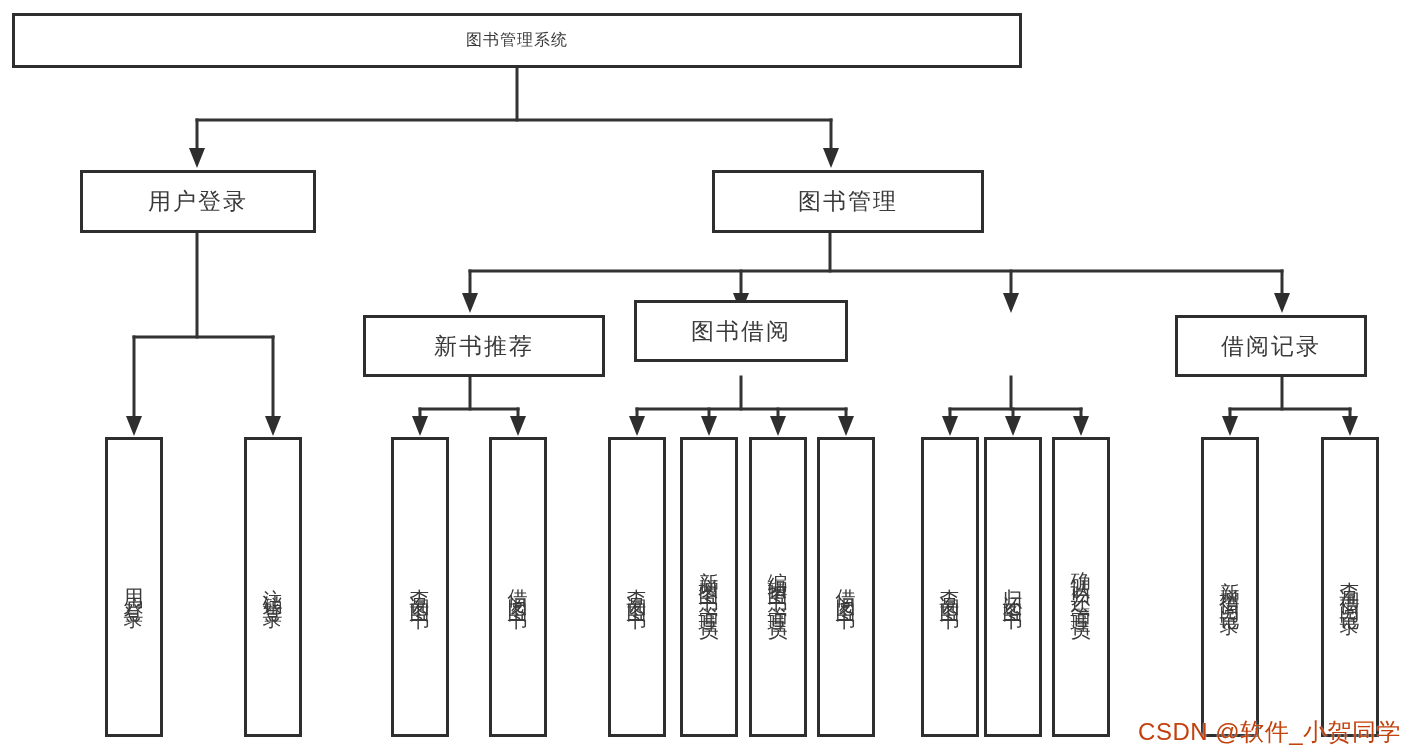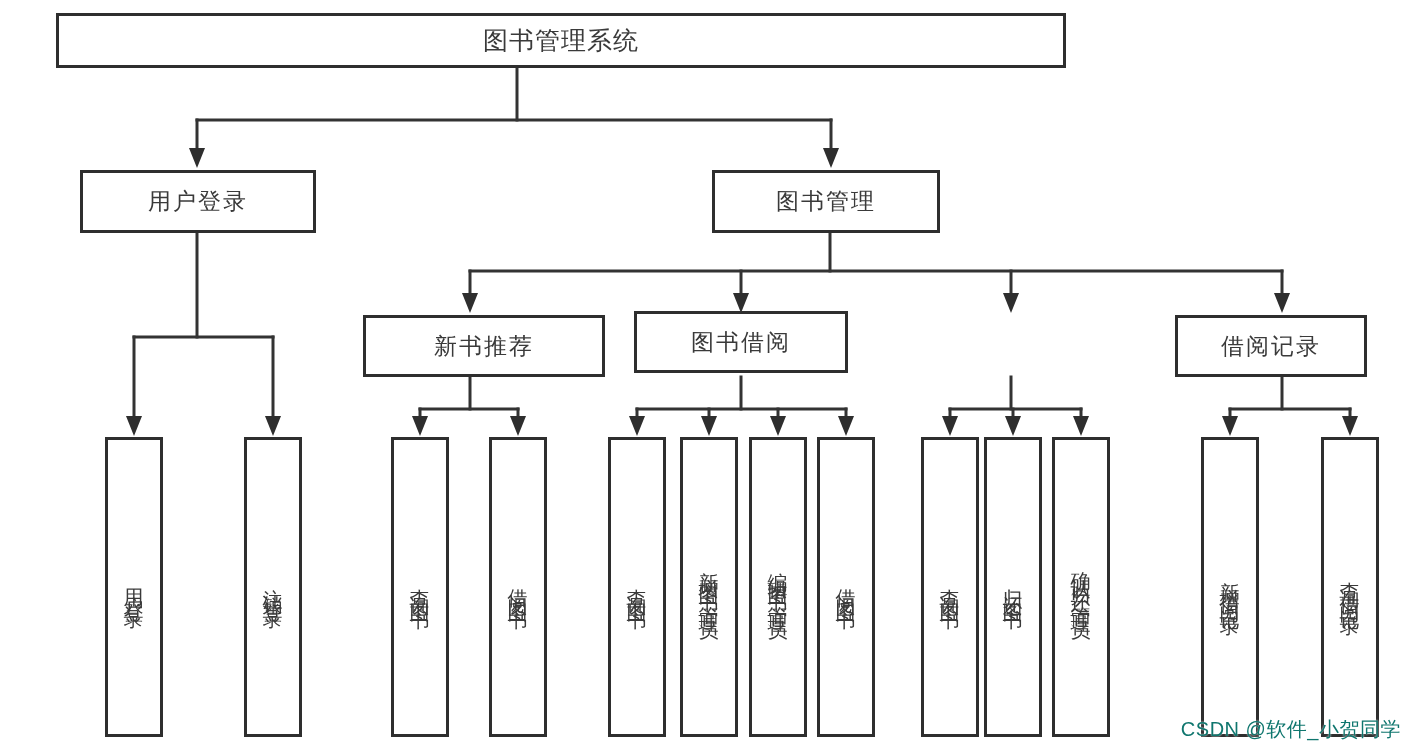--- a/index.html
+++ b/index.html
@@ -30,23 +30,22 @@
     display: flex;
     align-items: center;
     justify-content: center;
     color: #3a3a3a;
   }
   .box.h-label {
     font-size: 23px;
     letter-spacing: 2px;
   }
   .box.root-box {
-    font-size: 25px;
+    font-size: 16px;
     letter-spacing: 1px;
-    margin-left: 44px;
   }
   .leaf {
     position: absolute;
     box-sizing: border-box;
     border: 3px solid #2e2e2e;
     background: #ffffff;
     top: 437px;
     width: 58px;
     height: 300px;
     display: flex;
@@ -59,22 +58,22 @@
     font-size: 20px;
     letter-spacing: 7px;
     color: #3a3a3a;
     line-height: 1;
     white-space: nowrap;
   }
   #watermark {
     position: absolute;
     right: 4px;
     top: 716px;
-    font-size: 20px;
-    color: #0f766e;
+    font-size: 24px;
+    color: #c2410c;
     letter-spacing: 0.5px;
     text-shadow: 0 0 2px #ffffff;
     z-index: 5;
   }
   .lbl { pointer-events: none; }
 </style>
 </head>
 <body>
 
 <div id="canvas">
@@ -148,28 +147,28 @@
     </g>
   </svg>
 
   <div class="box root-box" style="left:12px; top:13px; width:1010px; height:55px;">
     <span class="lbl">图书管理系统</span>
   </div>
 
   <div class="box h-label" style="left:80px; top:170px; width:236px; height:63px;">
     <span class="lbl">用户登录</span>
   </div>
-  <div class="box h-label" style="left:712px; top:170px; width:228px; height:63px;">
+  <div class="box h-label" style="left:712px; top:170px; width:272px; height:63px;">
     <span class="lbl">图书管理</span>
   </div>
 
   <div class="box h-label" style="left:363px; top:315px; width:242px; height:62px;">
     <span class="lbl">新书推荐</span>
   </div>
-  <div class="box h-label" style="left:634px; top:311px; width:214px; height:62px;align-items:center;">
+  <div class="box h-label" style="left:634px; top:300px; width:214px; height:62px;align-items:center;">
     <span class="lbl">图书借阅</span>
   </div>
   <div class="box h-label" style="left:1175px; top:315px; width:192px; height:62px;">
     <span class="lbl">借阅记录</span>
   </div>
 
   <div class="leaf" style="left:105px;">
     <span class="vtext">用户登录</span>
   </div>
   <div class="leaf" style="left:244px;">

